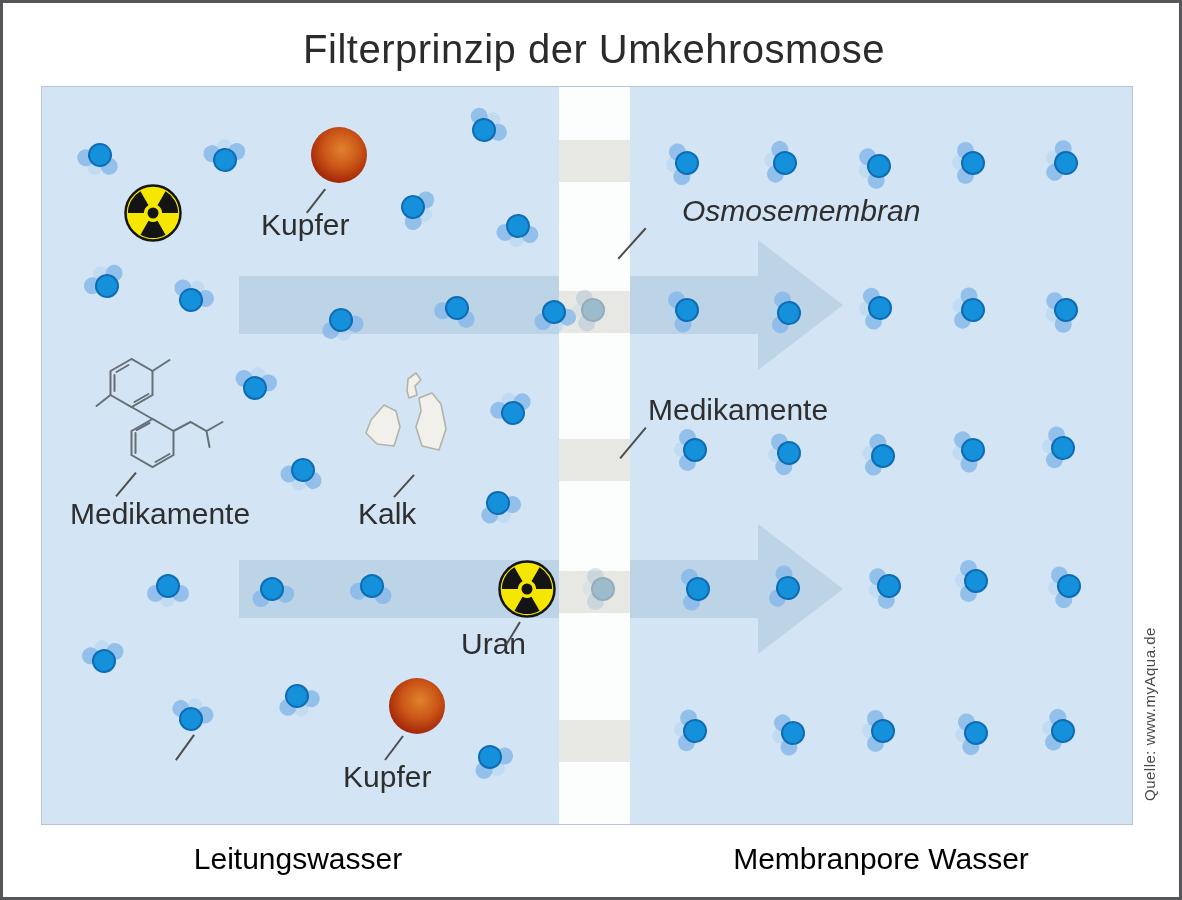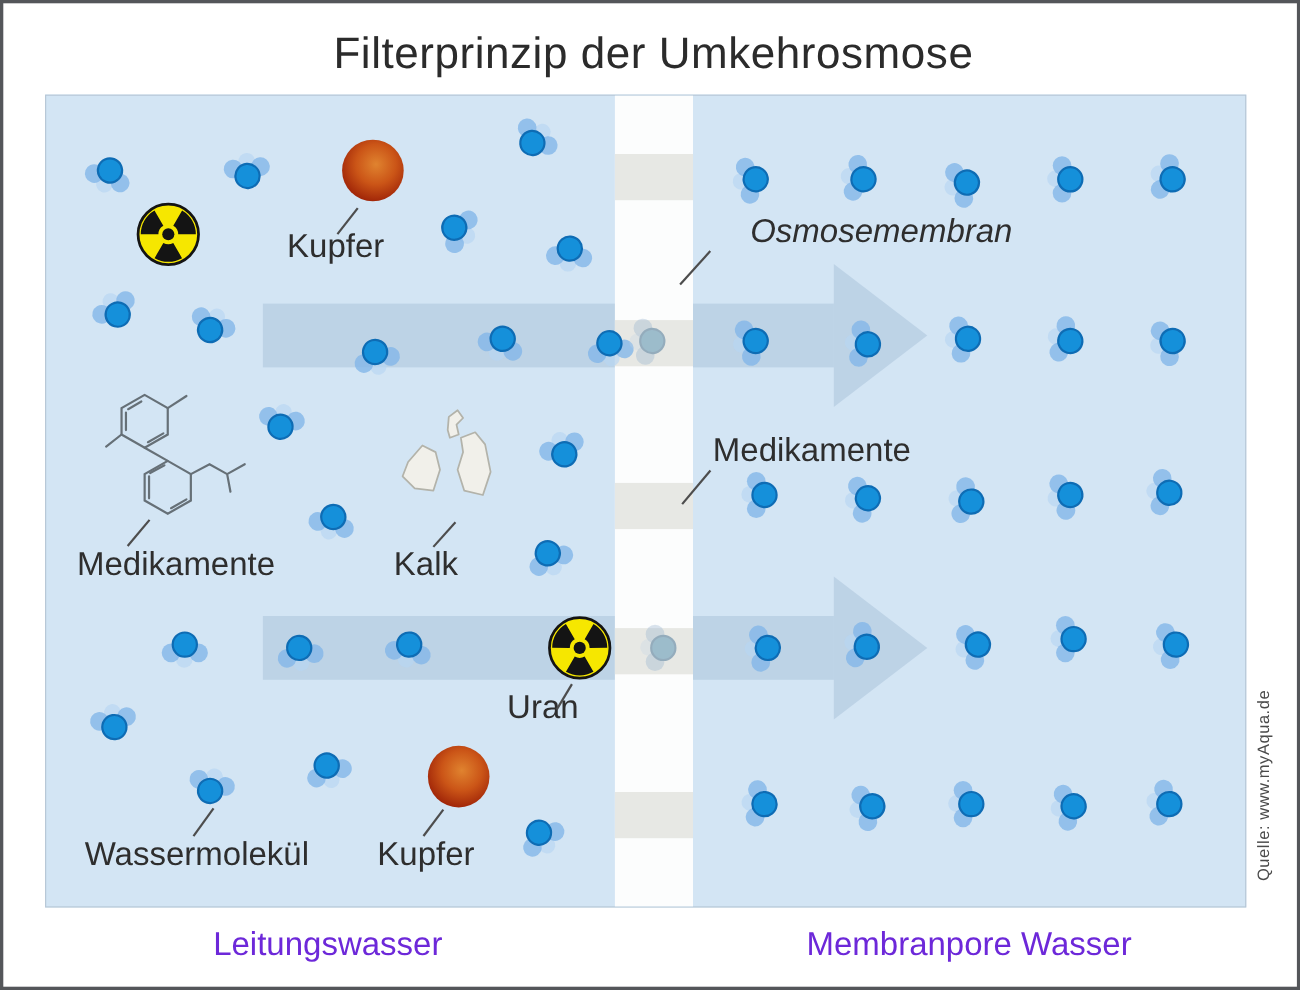--- a/index.html
+++ b/index.html
@@ -31,21 +31,21 @@
   .contaminant{position:absolute;z-index:4;}
   .sphere{
     width:56px;height:56px;border-radius:50%;
     background:radial-gradient(circle at 55% 40%, #e0832f 0%, #cb5517 40%, #a02508 75%, #871405 100%);
   }
   .callout{
     position:absolute;z-index:5;font-size:30px;color:#2e2e2e;white-space:nowrap;
   }
   .pointer-line{position:absolute;z-index:5;width:2px;background:#4d4d4d;}
   .zone-label{
-    position:absolute;z-index:5;font-size:30px;color:#6d28d9;text-align:center;
+    position:absolute;z-index:5;font-size:30px;color:#000000;text-align:center;
   }
   .source-text{
     position:absolute;z-index:5;left:1138px;top:538px;height:260px;
     writing-mode:vertical-rl;transform:rotate(180deg);
     font-size:15px;color:#4a4a4a;letter-spacing:0.5px;
   }
   svg{display:block;}
 </style>
 </head>
 <body>
@@ -416,21 +416,20 @@
 
   <div class="callout" style="left:67px;top:494px;">Medikamente</div>
   <div class="pointer-line" style="left:122px;top:466px;height:31px;transform:rotate(40deg);"></div>
 
   <div class="callout" style="left:355px;top:494px;">Kalk</div>
   <div class="pointer-line" style="left:400px;top:468px;height:30px;transform:rotate(42deg);"></div>
 
   <div class="callout" style="left:458px;top:624px;">Uran</div>
   <div class="pointer-line" style="left:509px;top:617px;height:27px;transform:rotate(31deg);"></div>
 
-  <div class="callout" style="left:74px;top:757px;">Wassermolekül</div>
   <div class="pointer-line" style="left:181px;top:729px;height:31px;transform:rotate(36deg);"></div>
 
   <div class="callout" style="left:340px;top:757px;">Kupfer</div>
   <div class="pointer-line" style="left:390px;top:730px;height:30px;transform:rotate(37deg);"></div>
 
   <div class="zone-label" style="left:145px;top:839px;width:300px;">Leitungswasser</div>
   <div class="zone-label" style="left:698px;top:839px;width:360px;">Membranpore Wasser</div>
 
   <div class="source-text">Quelle: www.myAqua.de</div>
 

